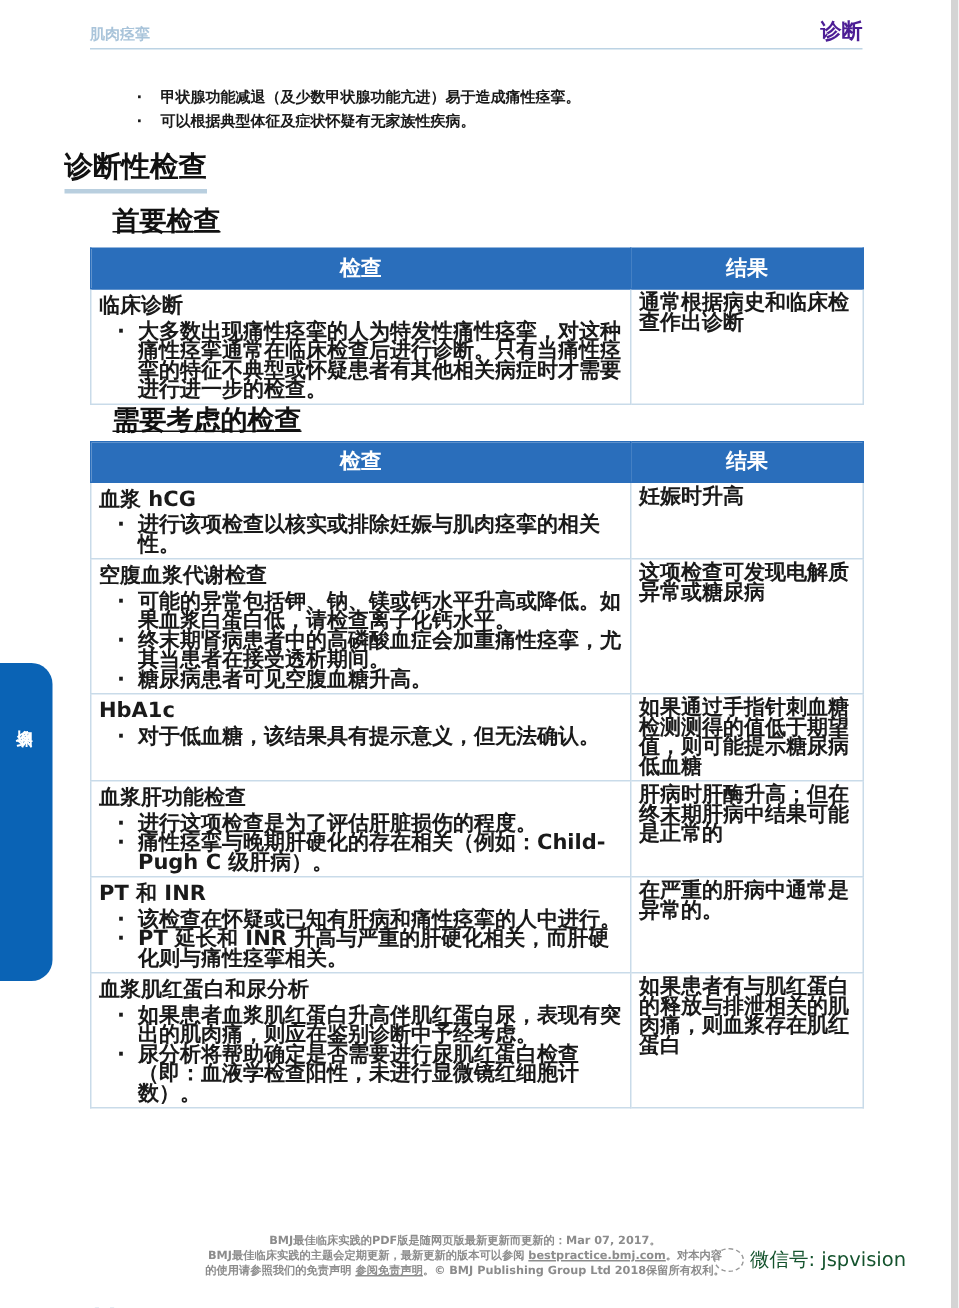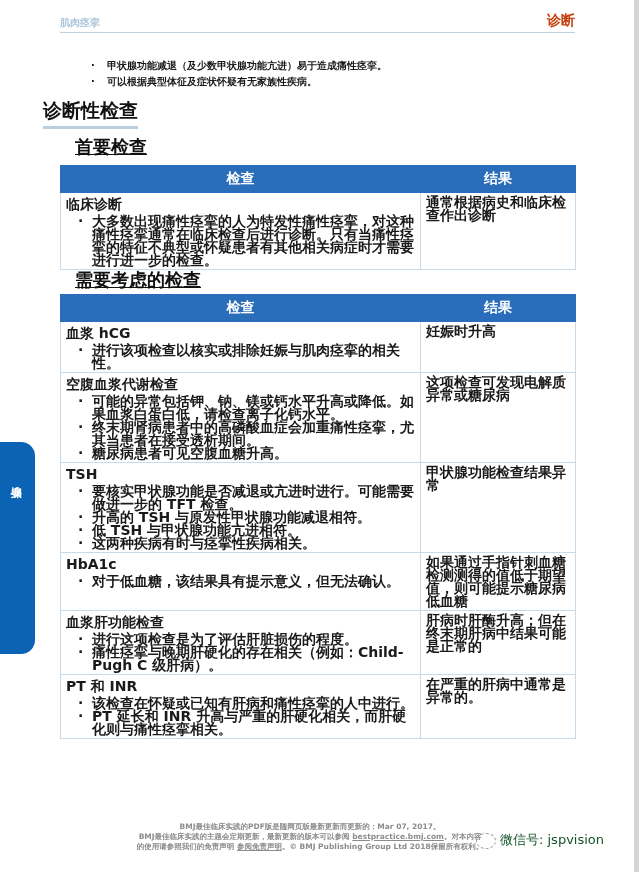--- a/index.html
+++ b/index.html
@@ -14,21 +14,21 @@
     background: #d4d4d4;
   }
   .running-header {
     position: absolute; left: 60px; top: 10px; width: 515px; height: 22px;
     border-bottom: 1.5px solid #bcd3e4;
   }
   .running-header .left {
     position: absolute; left: 0; top: 6px; font-size: 10px; color: #a9c4da; font-weight: bold;
   }
   .running-header .right {
-    position: absolute; right: 0; top: 2px; font-size: 14px; color: #c2410c; font-weight: bold;
+    position: absolute; right: 0; top: 2px; font-size: 14px; color: #4c1d95; font-weight: bold;
   }
   .intro-list {
     position: absolute; left: 75px; top: 42px; width: 500px; margin: 16px; padding: 0; list-style: none;
   }
   .intro-list li {
     font-size: 10px; font-weight: bold; line-height: 16px; position: relative; padding-left: 16px;
   }
   .intro-list li::before, .bullets li::before {
     content: "·"; position: absolute; left: 0; top: 0; font-weight: bold;
   }
@@ -143,32 +143,20 @@
         <ul class="bullets">
           <li>可能的异常包括钾、钠、镁或钙水平升高或降低。如果血浆白蛋白低，请检查离子化钙水平。</li>
           <li>终末期肾病患者中的高磷酸血症会加重痛性痉挛，尤其当患者在接受透析期间。</li>
           <li>糖尿病患者可见空腹血糖升高。</li>
         </ul>
       </td>
       <td class="res">这项检查可发现电解质异常或糖尿病</td>
     </tr>
     <tr>
       <td>
-        <div class="test-name">TSH</div>
-        <ul class="bullets">
-          <li>要核实甲状腺功能是否减退或亢进时进行。可能需要做进一步的 TFT 检查。</li>
-          <li>升高的 TSH 与原发性甲状腺功能减退相符。</li>
-          <li>低 TSH 与甲状腺功能亢进相符。</li>
-          <li>这两种疾病有时与痉挛性疾病相关。</li>
-        </ul>
-      </td>
-      <td class="res">甲状腺功能检查结果异常</td>
-    </tr>
-    <tr>
-      <td>
         <div class="test-name">HbA1c</div>
         <ul class="bullets">
           <li>对于低血糖，该结果具有提示意义，但无法确认。</li>
         </ul>
       </td>
       <td class="res">如果通过手指针刺血糖检测测得的值低于期望值，则可能提示糖尿病低血糖</td>
     </tr>
     <tr>
       <td>
         <div class="test-name">血浆肝功能检查</div>
@@ -181,20 +169,30 @@
     </tr>
     <tr>
       <td>
         <div class="test-name">PT 和 INR</div>
         <ul class="bullets">
           <li>该检查在怀疑或已知有肝病和痛性痉挛的人中进行。</li>
           <li>PT 延长和 INR 升高与严重的肝硬化相关，而肝硬化则与痛性痉挛相关。</li>
         </ul>
       </td>
       <td class="res">在严重的肝病中通常是异常的。</td>
+    </tr>
+    <tr>
+      <td>
+        <div class="test-name">血浆肌红蛋白和尿分析</div>
+        <ul class="bullets">
+          <li>如果患者血浆肌红蛋白升高伴肌红蛋白尿，表现有突出的肌肉痛，则应在鉴别诊断中予经考虑。</li>
+          <li>尿分析将帮助确定是否需要进行尿肌红蛋白检查（即：血液学检查阳性，未进行显微镜红细胞计数）。</li>
+        </ul>
+      </td>
+      <td class="res">如果患者有与肌红蛋白的释放与排泄相关的肌肉痛，则血浆存在肌红蛋白</td>
     </tr>
   </tbody>
 </table>
 
 <div class="side-tab">
   <span>诊断</span>
 </div>
 
 <div class="page-number">14</div>
 

